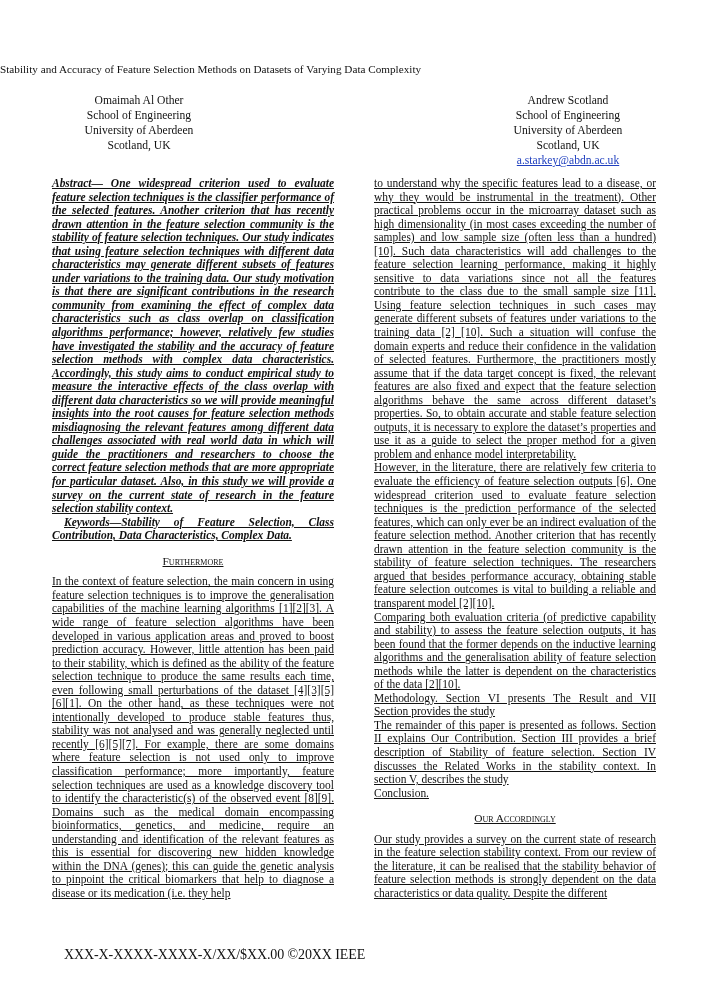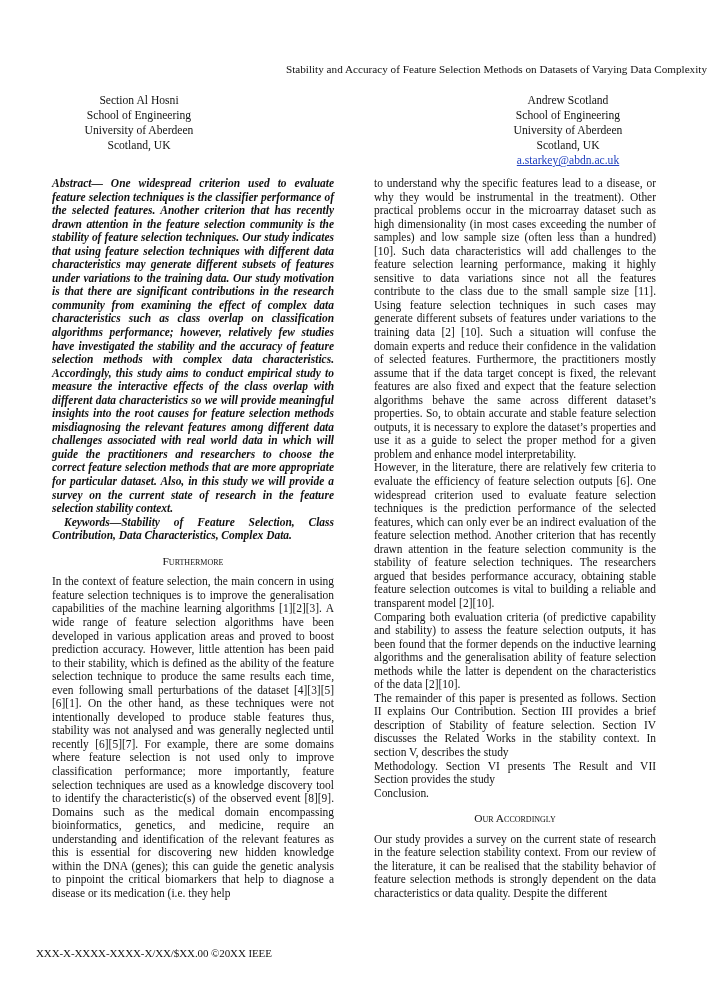--- a/index.html
+++ b/index.html
@@ -1,42 +1,42 @@
 <!DOCTYPE html>
 <html><head>
   <meta charset="utf-8">
   <style>
     html, body { margin: 0; padding: 0; background: #ffffff; }
     body { width: 707px; height: 1000px; position: relative; overflow: hidden;
            font-family: "Liberation Serif", "DejaVu Serif", serif; color: #111; }
-    .title { position: absolute; top: 63px; left: 0; width: 707px; text-align: right;
+    .title { position: absolute; top: 63px; left: 0; width: 707px; text-align: left;
              font-size: 11.2px; letter-spacing: 0; }
     .author { position: absolute; top: 93px; width: 200px; text-align: center;
               font-size: 11.6px; line-height: 15px; }
     .author.left { left: 39px; }
     .author.right { left: 468px; }
     .author a { color: #1f3fbf; text-decoration: underline; }
     .col { position: absolute; top: 177px; width: 282px; font-size: 11.45px;
-           line-height: 13.55px; text-align: justify; }
+           line-height: 13.55px; text-align: justify; text-decoration: underline; }
     .col.left { left: 52px; }
     .col.right { left: 374px; }
     .col p { margin: 0; }
     .abstract { font-weight: bold; font-style: italic; }
     .keywords { font-weight: bold; font-style: italic; text-indent: 12px; }
     .heading { text-align: center; font-variant: small-caps; font-size: 11.4px;
                margin: 12px 0 7px 0; }
-    .footer { position: absolute; left: 36px; top: 947px; font-size: 11px; letter-spacing: -0.1px; }
+    .footer { position: absolute; left: 64px; top: 947px; font-size: 14px; letter-spacing: -0.1px; }
   </style>
 </head>
 <body>
 
 <div class="title">Stability and Accuracy of Feature Selection Methods on Datasets of Varying Data Complexity</div>
 
 <div class="author left">
-  <div>Section Al Hosni</div>
+  <div>Omaimah Al Other</div>
   <div>School of Engineering</div>
   <div>University of Aberdeen</div>
   <div>Scotland, UK</div>
 </div>
 
 <div class="author right">
   <div>Andrew Scotland</div>
   <div>School of Engineering</div>
   <div>University of Aberdeen</div>
   <div>Scotland, UK</div>
@@ -47,20 +47,20 @@
   <p class="abstract">Abstract— One widespread criterion used to evaluate feature selection techniques is the classifier performance of the selected features. Another criterion that has recently drawn attention in the feature selection community is the stability of feature selection techniques. Our study indicates that using feature selection techniques with different data characteristics may generate different subsets of features under variations to the training data. Our study motivation is that there are significant contributions in the research community from examining the effect of complex data characteristics such as class overlap on classification algorithms performance; however, relatively few studies have investigated the stability and the accuracy of feature selection methods with complex data characteristics. Accordingly, this study aims to conduct empirical study to measure the interactive effects of the class overlap with different data characteristics so we will provide meaningful insights into the root causes for feature selection methods misdiagnosing the relevant features among different data challenges associated with real world data in which will guide the practitioners and researchers to choose the correct feature selection methods that are more appropriate for particular dataset. Also, in this study we will provide a survey on the current state of research in the feature selection stability context.</p>
   <p class="keywords">Keywords—Stability of Feature Selection, Class Contribution, Data Characteristics, Complex Data.</p>
   <div class="heading">Furthermore</div>
   <p>In the context of feature selection, the main concern in using feature selection techniques is to improve the generalisation capabilities of the machine learning algorithms [1][2][3]. A wide range of feature selection algorithms have been developed in various application areas and proved to boost prediction accuracy. However, little attention has been paid to their stability, which is defined as the ability of the feature selection technique to produce the same results each time, even following small perturbations of the dataset [4][3][5] [6][1]. On the other hand, as these techniques were not intentionally developed to produce stable features thus, stability was not analysed and was generally neglected until recently [6][5][7]. For example, there are some domains where feature selection is not used only to improve classification performance; more importantly, feature selection techniques are used as a knowledge discovery tool to identify the characteristic(s) of the observed event [8][9]. Domains such as the medical domain encompassing bioinformatics, genetics, and medicine, require an understanding and identification of the relevant features as this is essential for discovering new hidden knowledge within the DNA (genes); this can guide the genetic analysis to pinpoint the critical biomarkers that help to diagnose a disease or its medication (i.e. they help</p>
 </div>
 
 <div class="col right">
   <p>to understand why the specific features lead to a disease, or why they would be instrumental in the treatment). Other practical problems occur in the microarray dataset such as high dimensionality (in most cases exceeding the number of samples) and low sample size (often less than a hundred)[10]. Such data characteristics will add challenges to the feature selection learning performance, making it highly sensitive to data variations since not all the features contribute to the class due to the small sample size [11]. Using feature selection techniques in such cases may generate different subsets of features under variations to the training data [2] [10]. Such a situation will confuse the domain experts and reduce their confidence in the validation of selected features. Furthermore, the practitioners mostly assume that if the data target concept is fixed, the relevant features are also fixed and expect that the feature selection algorithms behave the same across different dataset’s properties. So, to obtain accurate and stable feature selection outputs, it is necessary to explore the dataset’s properties and use it as a guide to select the proper method for a given problem and enhance model interpretability.</p>
   <p>However, in the literature, there are relatively few criteria to evaluate the efficiency of feature selection outputs [6]. One widespread criterion used to evaluate feature selection techniques is the prediction performance of the selected features, which can only ever be an indirect evaluation of the feature selection method. Another criterion that has recently drawn attention in the feature selection community is the stability of feature selection techniques. The researchers argued that besides performance accuracy, obtaining stable feature selection outcomes is vital to building a reliable and transparent model [2][10].</p>
   <p>Comparing both evaluation criteria (of predictive capability and stability) to assess the feature selection outputs, it has been found that the former depends on the inductive learning algorithms and the generalisation ability of feature selection methods while the latter is dependent on the characteristics of the data [2][10].</p>
+  <p>Methodology. Section VI presents The Result and VII Section provides the study</p>
   <p>The remainder of this paper is presented as follows. Section II explains Our Contribution. Section III provides a brief description of Stability of feature selection. Section IV discusses the Related Works in the stability context. In section V, describes the study</p>
-  <p>Methodology. Section VI presents The Result and VII Section provides the study</p>
   <p>Conclusion.</p>
   <div class="heading">Our Accordingly</div>
   <p>Our study provides a survey on the current state of research in the feature selection stability context. From our review of the literature, it can be realised that the stability behavior of feature selection methods is strongly dependent on the data characteristics or data quality. Despite the different</p>
 </div>
 
 <div class="footer">XXX-X-XXXX-XXXX-X/XX/$XX.00 ©20XX IEEE</div>
 
 </body></html>

